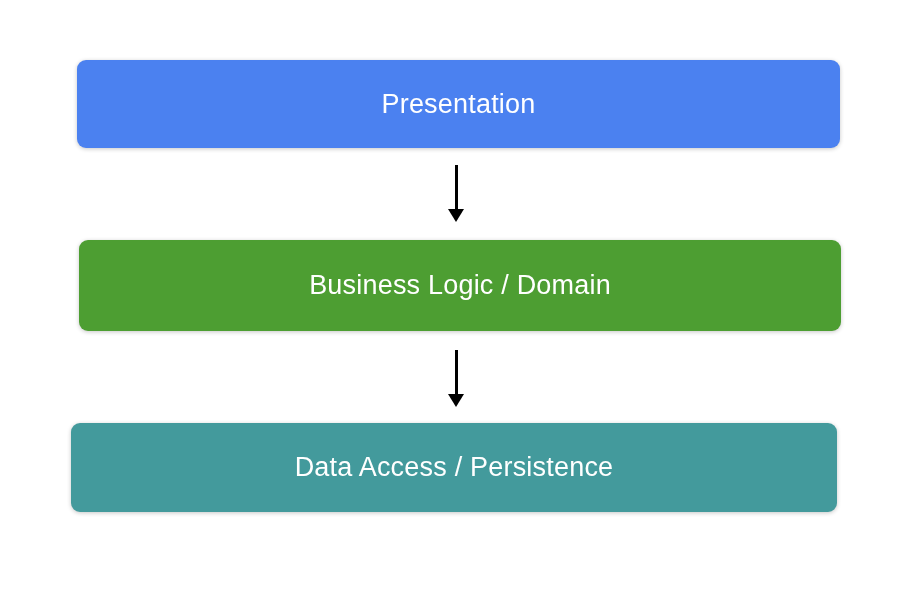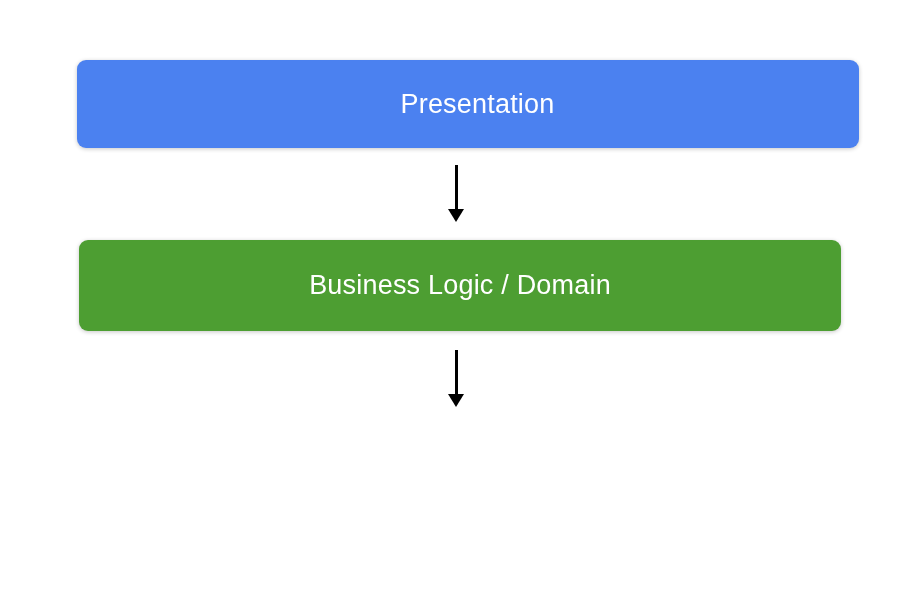--- a/index.html
+++ b/index.html
@@ -51,32 +51,35 @@
     border-left: 8px solid transparent;
     border-right: 8px solid transparent;
     border-top: 13px solid #000000;
   }
 </style>
 </head>
 <body>
 
 <div class="canvas">
 
-  <div class="layer-box" style="left: 77px; top: 60px; width: 763px; height: 88px; background-color: rgb(75, 129, 240); padding-left: 19px;">
+  <div class="layer-box" style="left: 77px; top: 60px; width: 763px; height: 88px; background-color: rgb(75, 129, 240);">
     <span class="layer-label">Presentation</span>
   </div>
 
   <div class="arrow" style="left:448px; top:165px; height:57px;">
     <div class="arrow-line"></div>
     <div class="arrow-head"></div>
   </div>
 
   <div class="layer-box" style="left: 79px; top: 240px; width: 762px; height: 91px; background-color: rgb(77, 158, 50); justify-content: center;">
     <span class="layer-label">Business Logic / Domain</span>
   </div>
 
   <div class="arrow" style="left:448px; top:350px; height:57px;">
     <div class="arrow-line"></div>
     <div class="arrow-head"></div>
   </div>
 
+  <div class="layer-box" style="left: 71px; top: 423px; width: 766px; height: 89px; background-color: rgb(67, 154, 156);">
+    <span class="layer-label">Data Access / Persistence</span>
+  </div>
 
 </div>
 
 </body></html>

